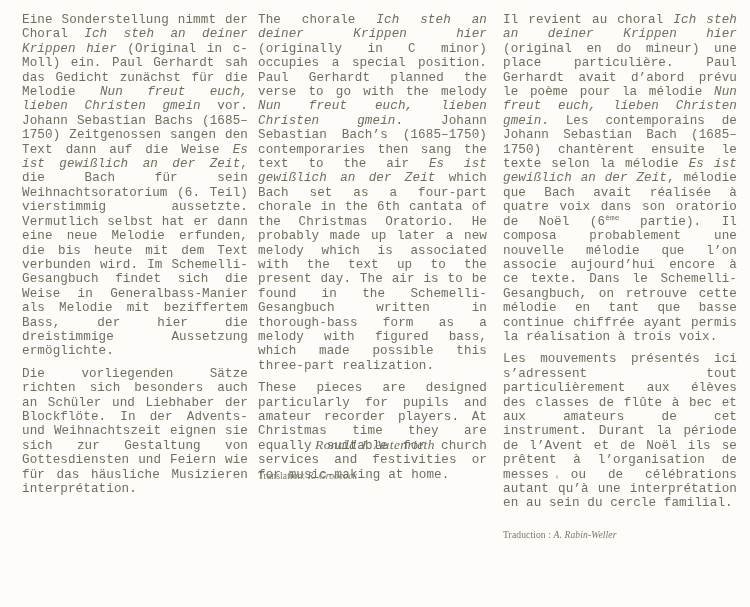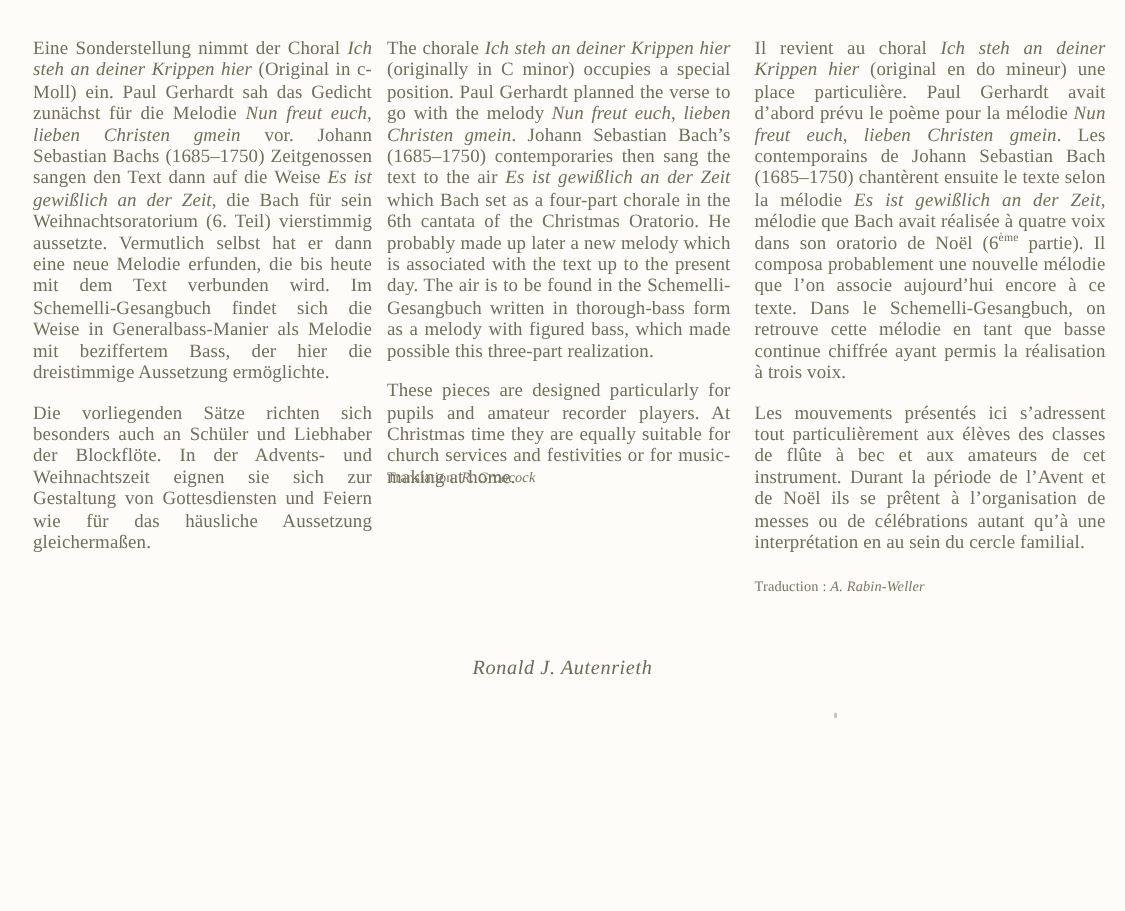--- a/index.html
+++ b/index.html
@@ -24,21 +24,21 @@
   }
   .col {
     text-align: justify;
     font-size: 12.6px;
     line-height: 14.4px;
     letter-spacing: 0.1px;
   }
   .col-de { width: 226px; }
   .col-en { width: 229px; margin-left: 10px; }
   .col-fr { width: 234px; margin-left: 16px; }
-  .col p { margin: 12px 0 8px 0; }
+  .col p { margin: 0 0 8px 0; font-family: Liberation Mono, monospace; }
   .col p:last-of-type { margin-bottom: 0; }
   .col em { font-style: italic; }
   .col sup {
     font-size: 0.62em;
     vertical-align: super;
     line-height: 0;
   }
   .credit {
     font-size: 9.6px;
     line-height: 12px;
@@ -67,21 +67,21 @@
 </style>
 </head>
 <body>
 
 <div class="page">
 
   <div class="cols">
 
     <div class="col col-de">
       <p><span>Eine Sonderstellung nimmt der Choral </span><em>Ich steh an deiner Krippen hier</em><span> (Original in c-Moll) ein. Paul Gerhardt sah das Gedicht zunächst für die Melodie </span><em>Nun freut euch, lieben Christen gmein</em><span> vor. Johann Sebastian Bachs (1685–1750) Zeitgenossen sangen den Text dann auf die Weise </span><em>Es ist gewißlich an der Zeit</em><span>, die Bach für sein Weihnachtsoratorium (6. Teil) vierstimmig aussetzte. Vermutlich selbst hat er dann eine neue Melodie erfunden, die bis heute mit dem Text verbunden wird. Im Schemelli-Gesangbuch findet sich die Weise in Generalbass-Manier als Melodie mit beziffertem Bass, der hier die dreistimmige Aussetzung ermöglichte.</span></p>
-      <p><span>Die vorliegenden Sätze richten sich besonders auch an Schüler und Liebhaber der Blockflöte. In der Advents- und Weihnachtszeit eignen sie sich zur Gestaltung von Gottesdiensten und Feiern wie für das häusliche Aussetzung gleichermaßen.</span></p>
+      <p><span>Die vorliegenden Sätze richten sich besonders auch an Schüler und Liebhaber der Blockflöte. In der Advents- und Weihnachtszeit eignen sie sich zur Gestaltung von Gottesdiensten und Feiern wie für das häusliche Musizieren interprétation.</span></p>
     </div>
 
     <div class="col col-en">
       <p><span>The chorale </span><em>Ich steh an deiner Krippen hier</em><span> (originally in C minor) occupies a special position. Paul Gerhardt planned the verse to go with the melody </span><em>Nun freut euch, lieben Christen gmein</em><span>. Johann Sebastian Bach’s (1685–1750) contemporaries then sang the text to the air </span><em>Es ist gewißlich an der Zeit</em><span> which Bach set as a four-part chorale in the 6th cantata of the Christmas Oratorio. He probably made up later a new melody which is associated with the text up to the present day. The air is to be found in the Schemelli-Gesangbuch written in thorough-bass form as a melody with figured bass, which made possible this three-part realization.</span></p>
       <p><span>These pieces are designed particularly for pupils and amateur recorder players. At Christmas time they are equally suitable for church services and festivities or for music-making at home.</span></p>
       <div class="credit credit-overlap">
         <span class="credit-label">Translation: </span><span class="credit-name">R. Groocock</span>
       </div>
     </div>
 

